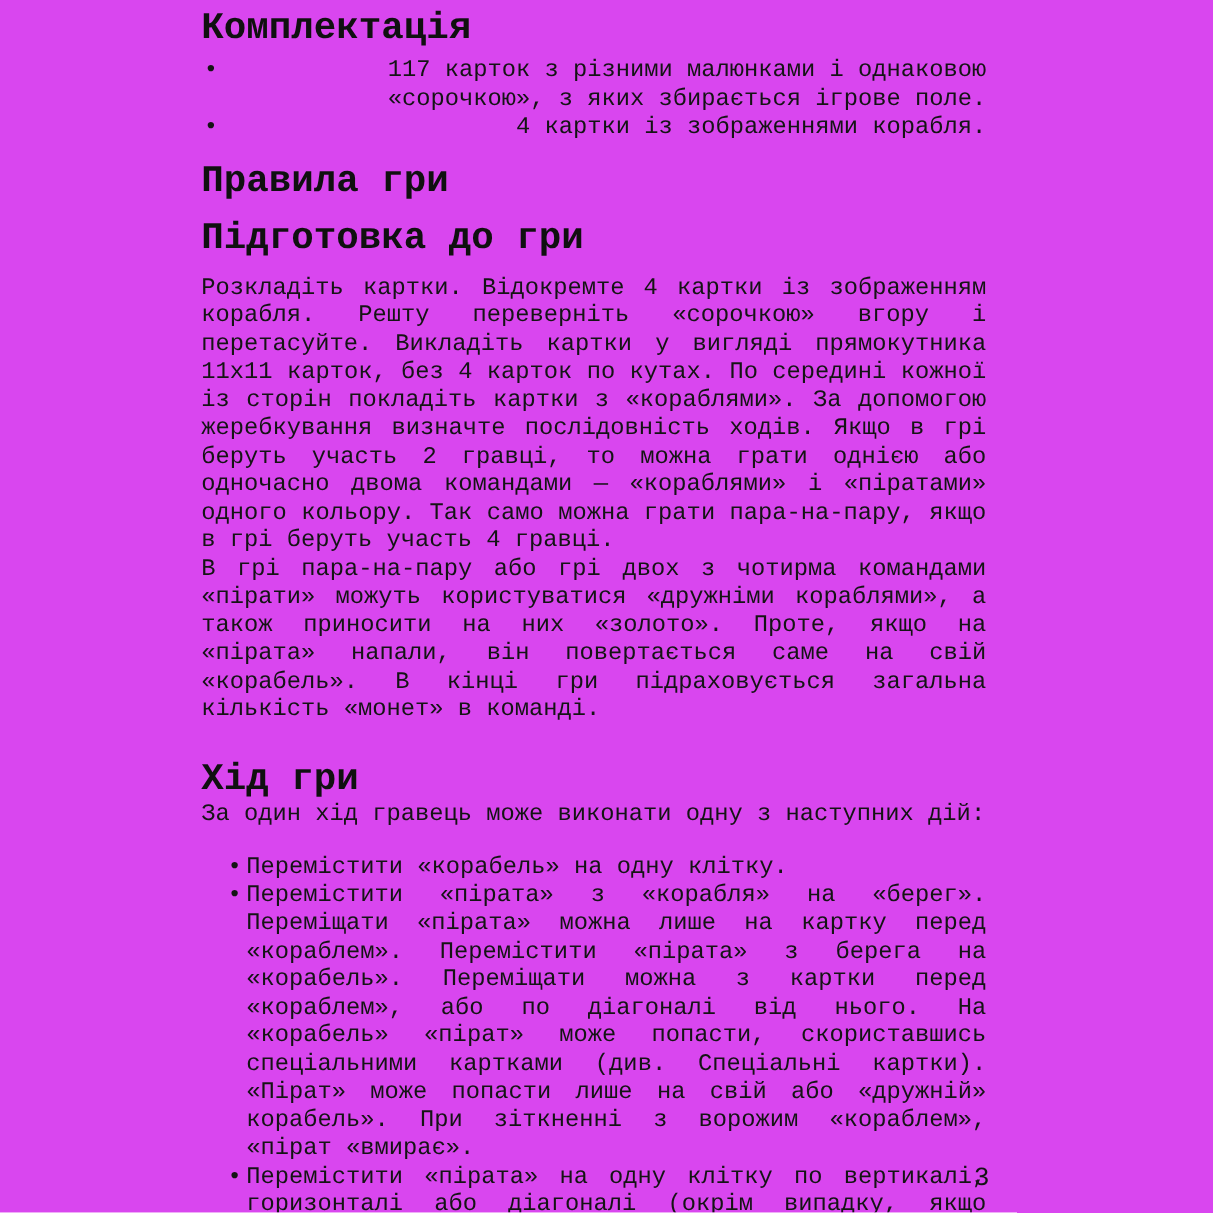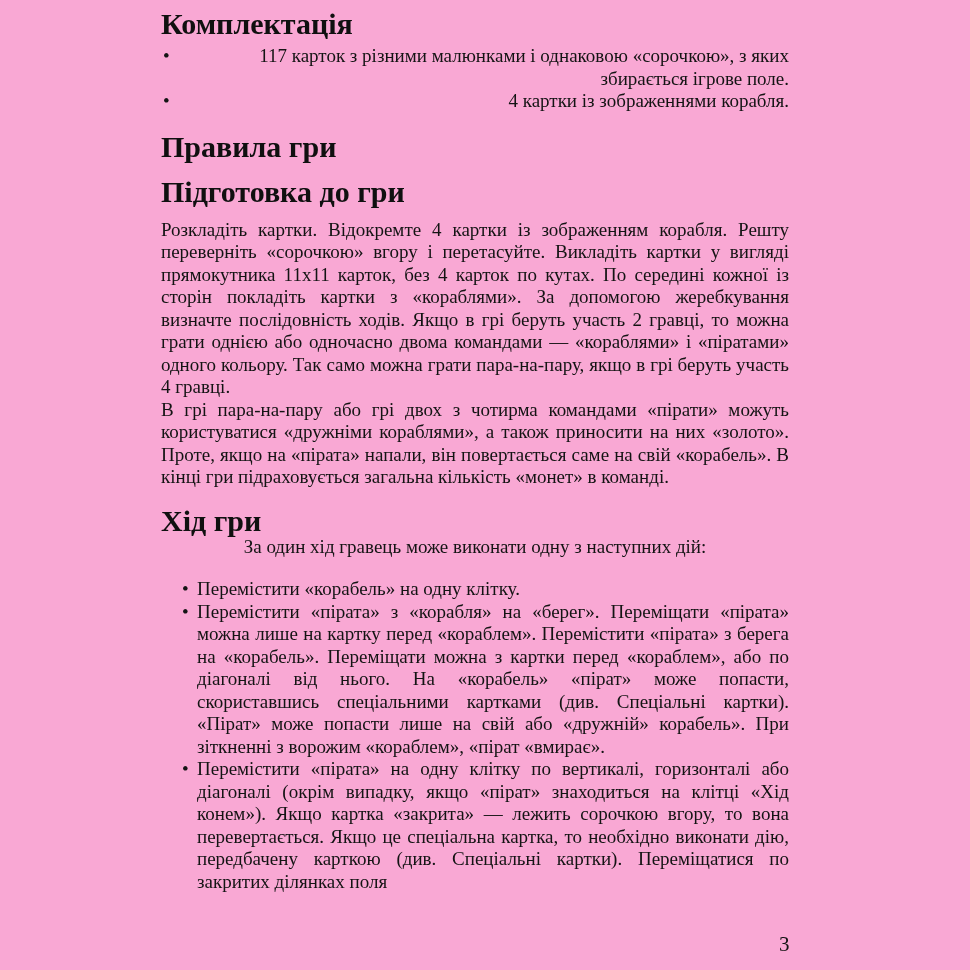--- a/index.html
+++ b/index.html
@@ -4,52 +4,52 @@
 <style>
   html, body {
     margin: 0;
     padding: 0;
     background: #ffffff;
   }
   .page {
     position: relative;
     width: 970px;
     height: 970px;
-    background: #f9a8d4;
+    background: #d946ef;
     color: #141414;
-    font-family: Liberation Serif, serif;
+    font-family: Liberation Mono, monospace;
     overflow: hidden;
   }
   .content {
     position: absolute;
     left: 161px;
     top: 8px;
     width: 628px;
   }
   .heading {
     font-size: 30px;
     font-weight: bold;
     line-height: 31px;
     margin: 0;
     color: #101010;
   }
   .components-title { margin-bottom: 6px; }
   .rules-title      { margin-top: 18px; }
   .setup-title      { margin-top: 14px; margin-bottom: 12px; }
-  .turn-title       { margin-top: 16px; margin-bottom: 0; }
+  .turn-title       { margin-top: 30px; margin-bottom: 0; }
 
   .body-text {
     font-size: 19px;
     line-height: 22.5px;
   }
   p.body-text {
     margin: 0;
     text-align: justify;
   }
-  p.intro-line { text-align: center; }
+  p.intro-line { text-align: left; }
 
   ul.doc-list {
     list-style: none;
     margin: 0;
     padding: 0;
   }
   ul.doc-list li {
     position: relative;
   }
   ul.doc-list li::before {

